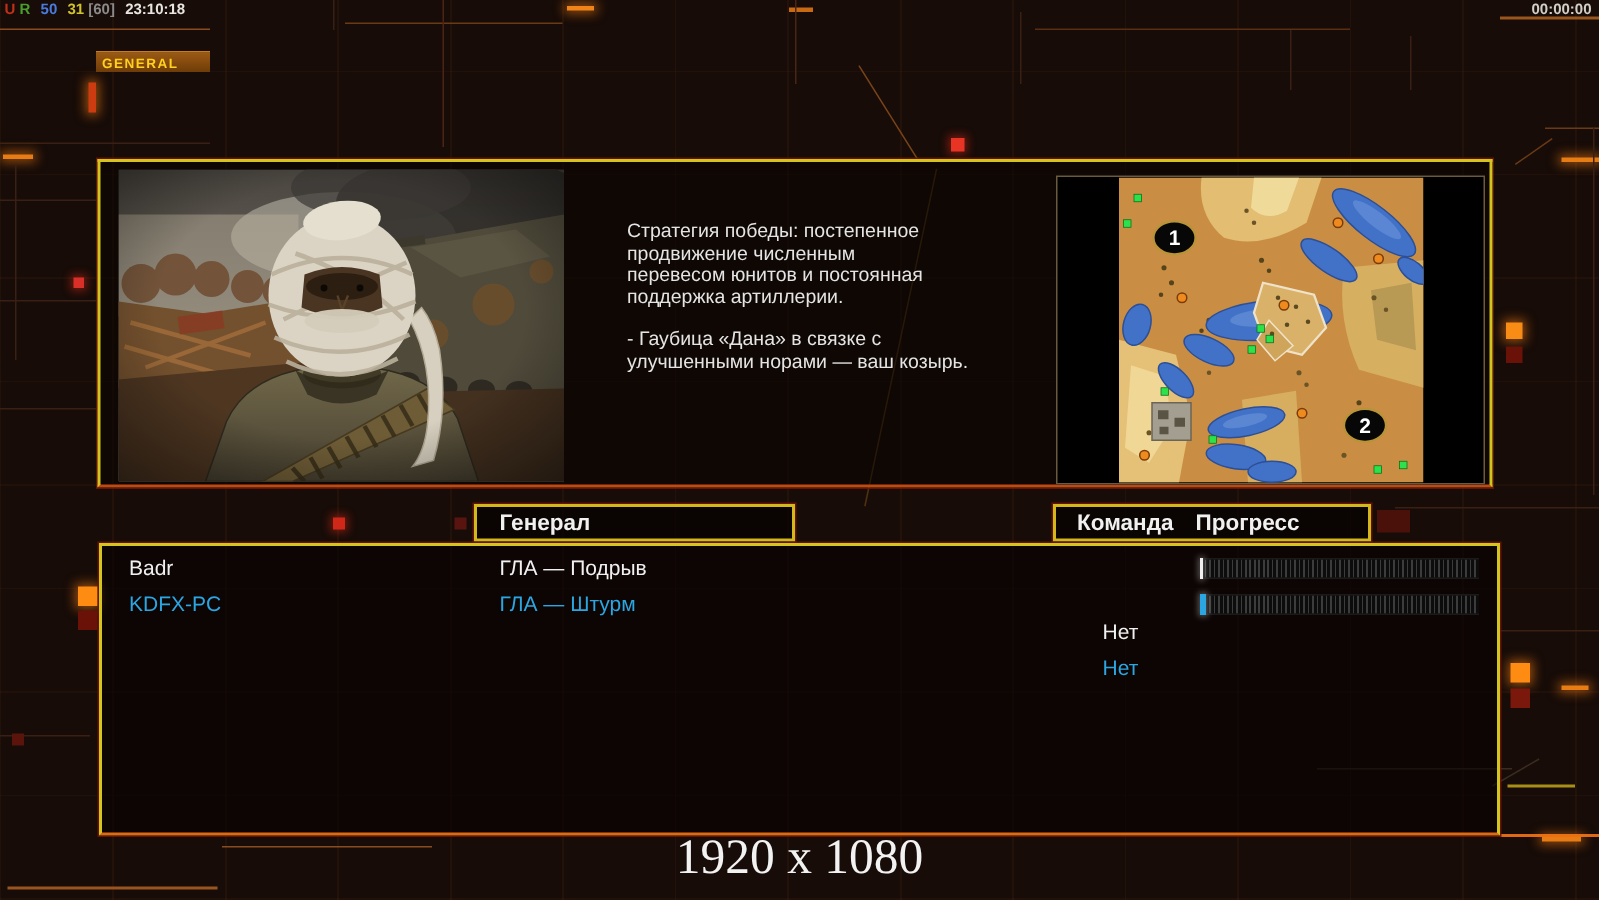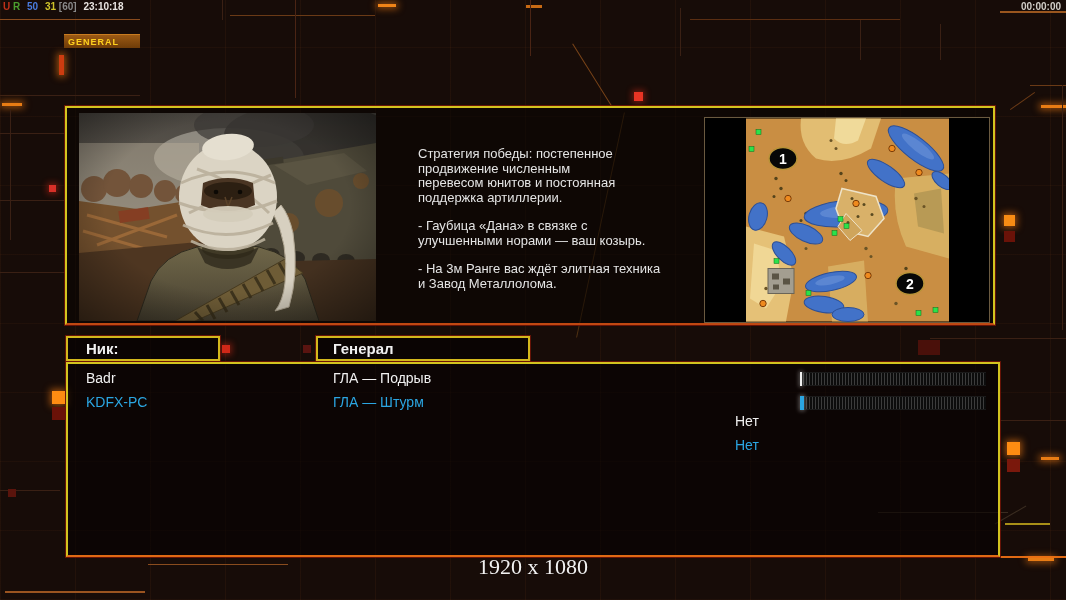--- a/index.html
+++ b/index.html
@@ -52,21 +52,21 @@
     box-shadow:0 0 0 1px rgba(110,20,8,.9);}
   .p-row{position:absolute;left:0;width:100%;height:24px;font-size:14px;}
   .p-row .cell{position:absolute;top:3px;}
   .c-nick{left:18px;} .c-gen{left:265px;} .c-team{left:667px;margin-top:43px;}
   .pbar{position:absolute;left:732px;top:5px;width:186px;height:12px;
     background:repeating-linear-gradient(90deg,#3c3c3c 0 1px,#0c0c0c 1px 3px);
     border-top:1px solid #1a1a1a;border-bottom:1px solid #1a1a1a;}
   .pbar .fill{position:absolute;left:0;top:-1px;height:14px;box-shadow:0 0 4px 1px rgba(255,255,255,.35);}
 
   #footer-res{position:absolute;left:0;top:554px;width:100%;text-align:center;
-    font-family:"Liberation Serif", serif;font-size:22px;color:#f2f2f2;}
+    font-family:"Liberation Serif", serif;font-size:33px;color:#f2f2f2;}
 </style>
 </head>
 <body>
 
 <div id="screen">
 
   <div>
     <div class="hl" style="left:0;top:19px;width:140px;background:#8a4c1e;"></div>
     <div class="hl" style="left:230px;top:15px;width:145px;background:#6a3a16;"></div>
     <div class="hl" style="left:690px;top:19px;width:210px;background:#5a2e12;"></div>
@@ -217,22 +217,20 @@
       </svg>
     </div>
 
     <div id="strategy-text">
       <p>Стратегия победы: постепенное
 продвижение численным
 перевесом юнитов и постоянная
 поддержка артиллерии.</p>
       <p>- Гаубица «Дана» в связке с
 улучшенными норами — ваш козырь.</p>
-      <p>- На 3м Ранге вас ждёт элитная техника
-и Завод Металлолома.</p>
     </div>
 
     <div id="minimap-frame">
       <svg width="203" height="204" viewBox="0 0 203 203">
         <rect width="203" height="203" fill="#c98e43"></rect>
         <path d="M55,0 L135,0 L125,30 Q95,48 70,40 Q52,25 55,0 Z" fill="#e2bd72"></path>
         <path d="M90,0 L120,0 L112,22 Q98,30 88,20 Z" fill="#f0da9a"></path>
         <path d="M150,60 L203,55 L203,140 L160,128 Q145,95 150,60 Z" fill="#d8b265" opacity="0.9"></path>
         <path d="M168,75 L195,70 L198,115 L172,108 Z" fill="#b89a55"></path>
         <path d="M0,108 L38,118 L48,160 L40,203 L0,203 Z" fill="#e5c177"></path>
@@ -317,22 +315,25 @@
           <text x="37" y="45" text-anchor="middle" font-family="Liberation Sans, sans-serif" font-size="14" font-weight="bold" fill="#ffffff">1</text>
         </g>
         <g>
           <ellipse cx="164" cy="165" rx="14" ry="11" fill="#070707" stroke="#b89338" stroke-width="1.5"></ellipse>
           <text x="164" y="170" text-anchor="middle" font-family="Liberation Sans, sans-serif" font-size="14" font-weight="bold" fill="#ffffff">2</text>
         </g>
       </svg>
     </div>
   </div>
 
-  <div class="hdr-box" id="hdr-nick">Ник:</div>
   <div class="hdr-box" id="hdr-general">Генерал</div>
+  <div class="hdr-box" id="hdr-team">
+    <span>Команда</span>
+    <span class="p2">Прогресс</span>
+  </div>
 
   <div id="player-box">
     <div class="p-row" style="top:3px;">
       <span class="cell c-nick" style="color: rgb(240, 240, 240);">Badr</span>
       <span class="cell c-gen" style="color: rgb(240, 240, 240);">ГЛА — Подрыв</span>
       <span class="cell c-team" style="color: rgb(240, 240, 240);">Нет</span>
       <span class="pbar">
         <span class="fill" style="background: rgb(240, 240, 240); width: 2px;"></span>
       </span>
     </div>

